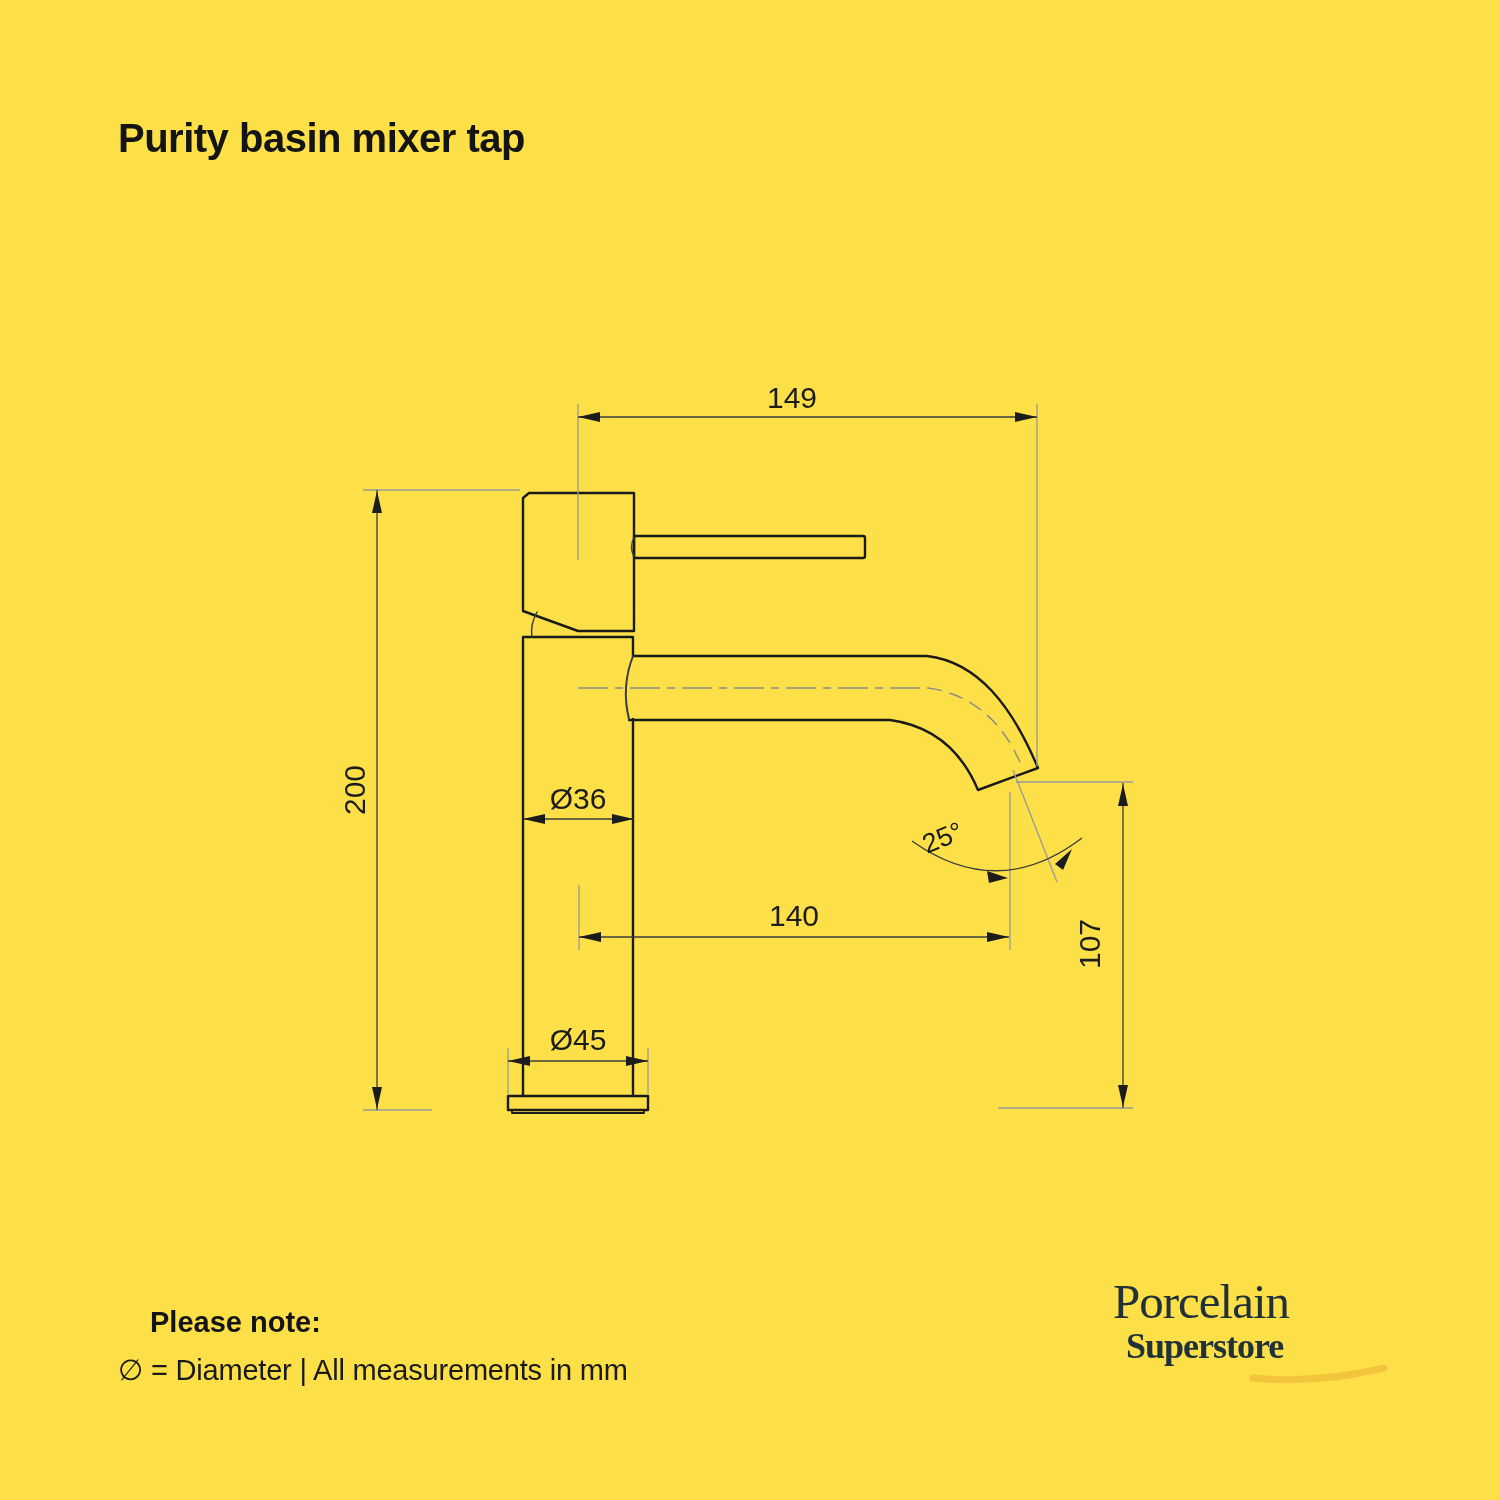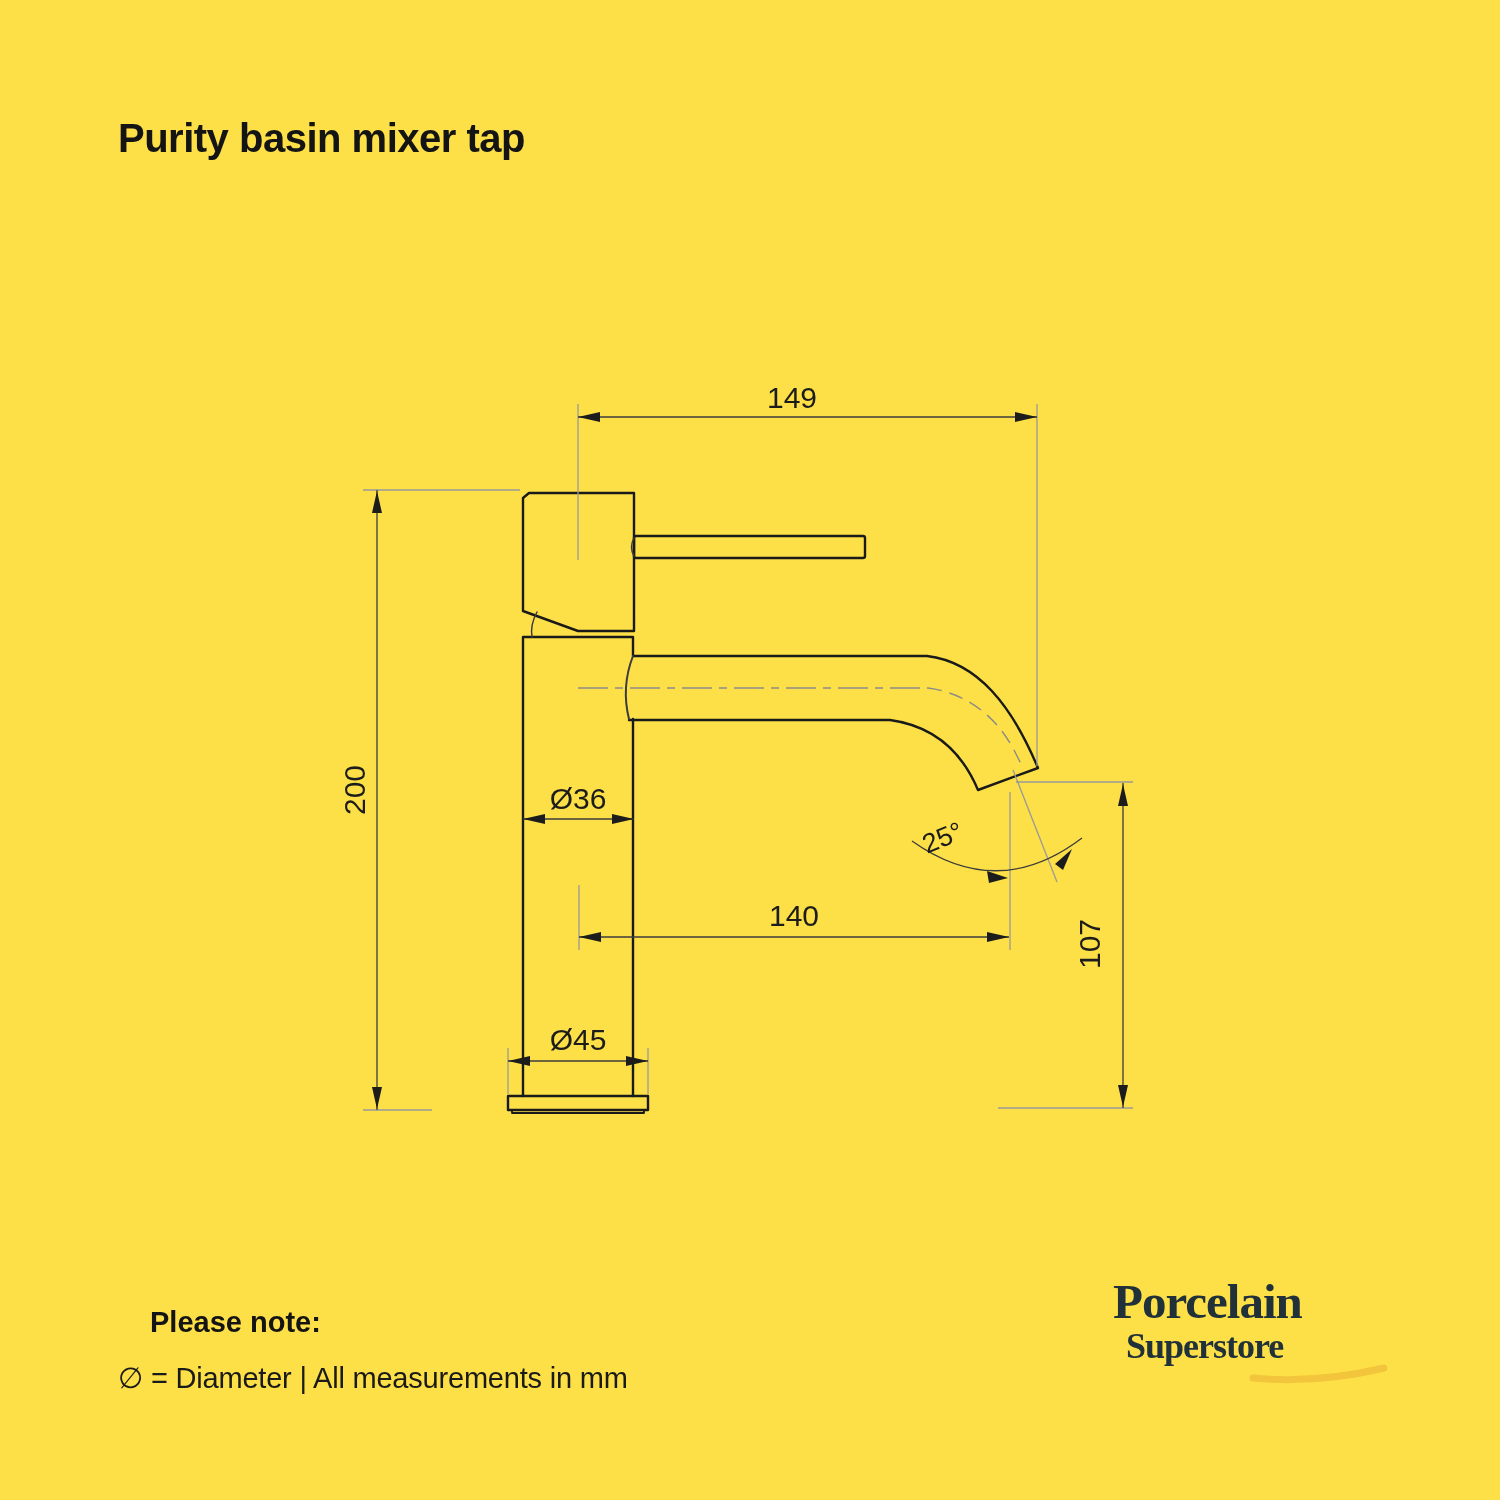--- a/index.html
+++ b/index.html
@@ -12,23 +12,23 @@
     color:#161616;
   }
   .page-title{
     position:absolute;left:118px;top:116px;
     font-size:40px;font-weight:700;letter-spacing:-0.5px;
     color:#141414;
   }
   .diagram-svg{position:absolute;left:0;top:0;}
   .note-block{position:absolute;left:118px;top:1306px;}
   .note-heading{font-size:29px;font-weight:700;color:#141414;margin-left:32px;}
-  .note-body{font-size:29px;font-weight:400;margin-top:22px;color:#1a1a1a;letter-spacing:-0.2px;}
+  .note-body{font-size:29px;font-weight:400;margin-top:14px;color:#1a1a1a;letter-spacing:-0.2px;}
   .logo-block{position:absolute;left:1113px;top:1280px;color:#20313a;font-family:"Liberation Serif", serif;}
-  .logo-line1{font-size:49px;font-weight:700;line-height:44px;letter-spacing:-1px;}
+  .logo-line1{font-size:49px;font-weight:400;line-height:44px;letter-spacing:-1px;}
   .logo-line2{font-size:36px;font-weight:700;line-height:45px;letter-spacing:-1px;padding-left:13px;}
   .logo-underline{position:absolute;left:136px;top:82px;}
   .dim-text{
     font-family:"Liberation Sans", sans-serif;
     font-size:30px;fill:#1c1c1c;
   }
   .angle-text{font-family:"Liberation Sans", sans-serif;font-size:27px;fill:#1c1c1c;}
 </style>
 </head>
 <body>

